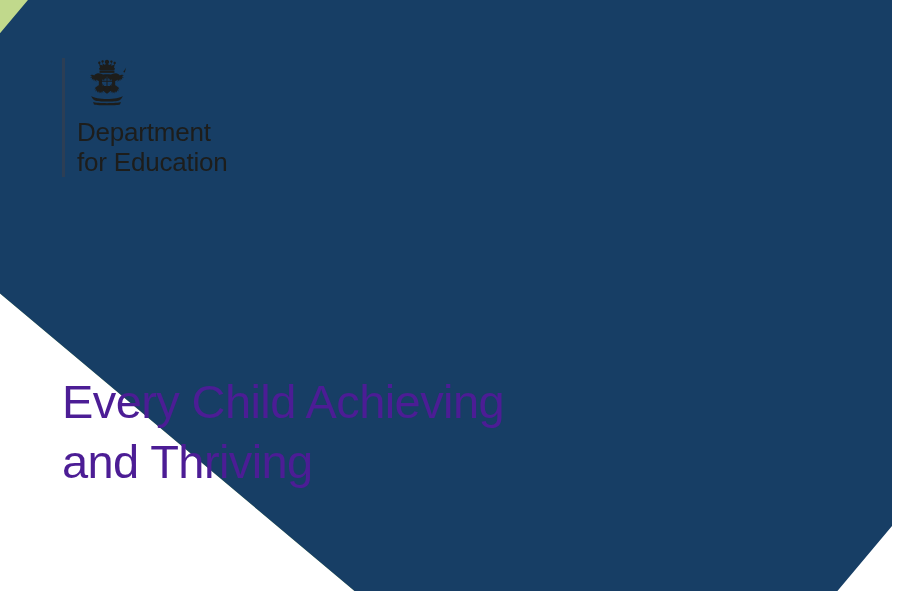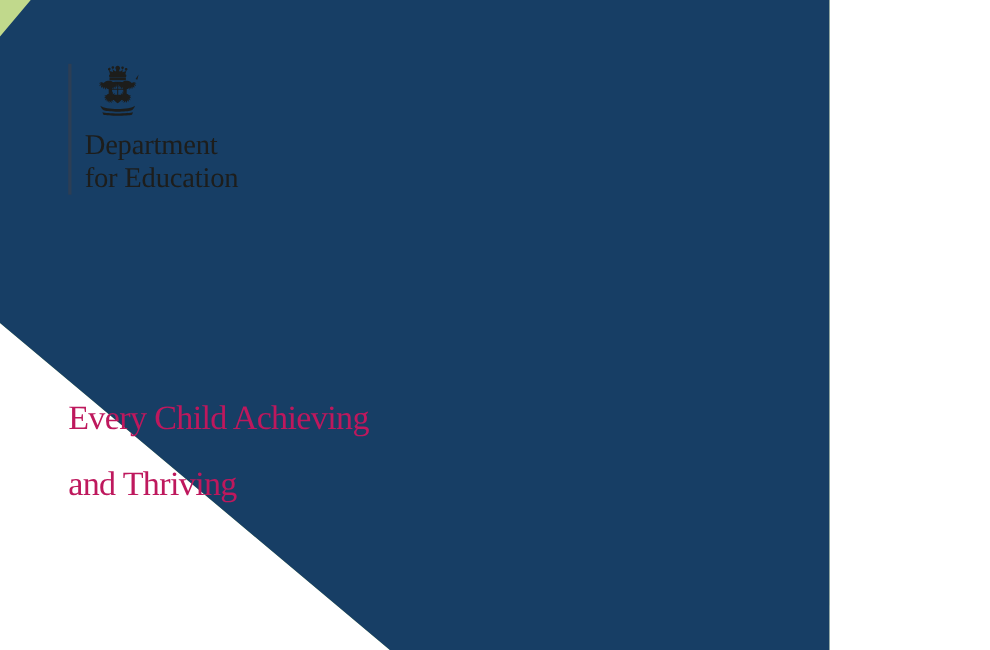--- a/index.html
+++ b/index.html
@@ -3,25 +3,25 @@
 <meta charset="utf-8">
 <style>
   html, body {
     margin: 0;
     padding: 0;
     background: #ffffff;
   }
 
   #slide {
     position: relative;
-    width: 754px;
+    width: 892px;
     height: 591px;
     background: #ffffff;
     overflow: hidden;
-    font-family: Liberation Serif, serif;
+    font-family: Liberation Sans, sans-serif;
   }
 
   
   .artwork {
     position: absolute;
     inset: 0;
     width: 900px;
     height: 591px;
     pointer-events: none;
   }
@@ -62,24 +62,24 @@
     line-height: 30px;
     letter-spacing: -0.2px;
     white-space: pre-line;
     font-weight: 400;
   }
 
   
   .headline {
     position: absolute;
     left: 62px;
-    top: 329px;
+    top: 341px;
     width: 560px;
-    color: #be185d;
-    font-size: 31px;
+    color: #4c1d95;
+    font-size: 47px;
     line-height: 60px;
     letter-spacing: -0.6px;
     font-weight: 400;
     white-space: pre-line;
   }
 </style>
 </head>
 <body>
 
 <div id="slide">

